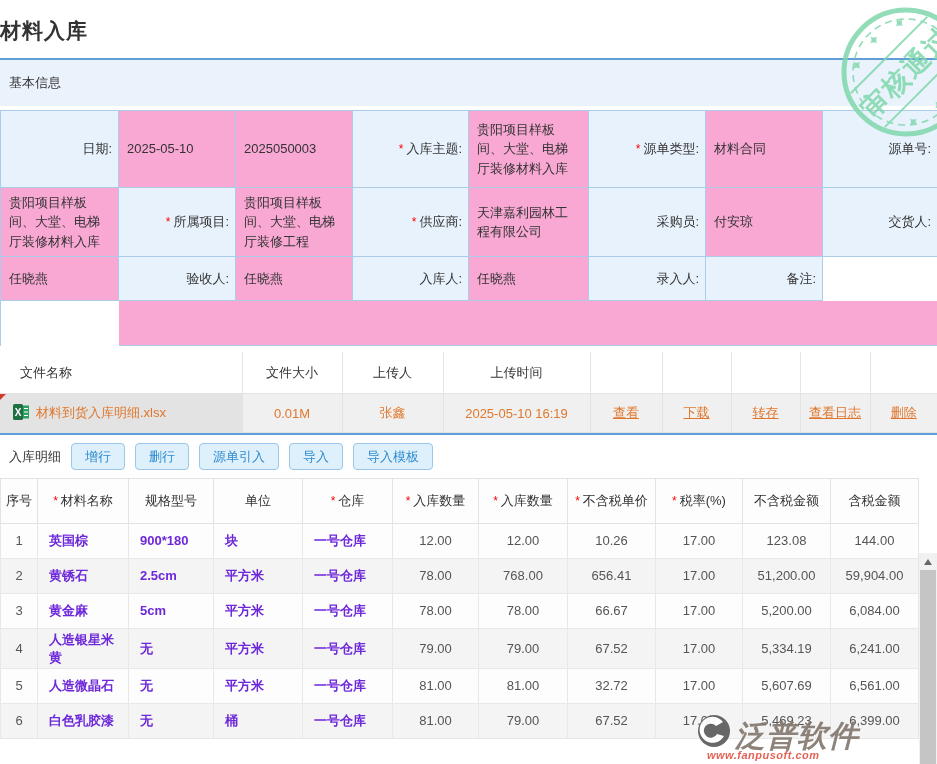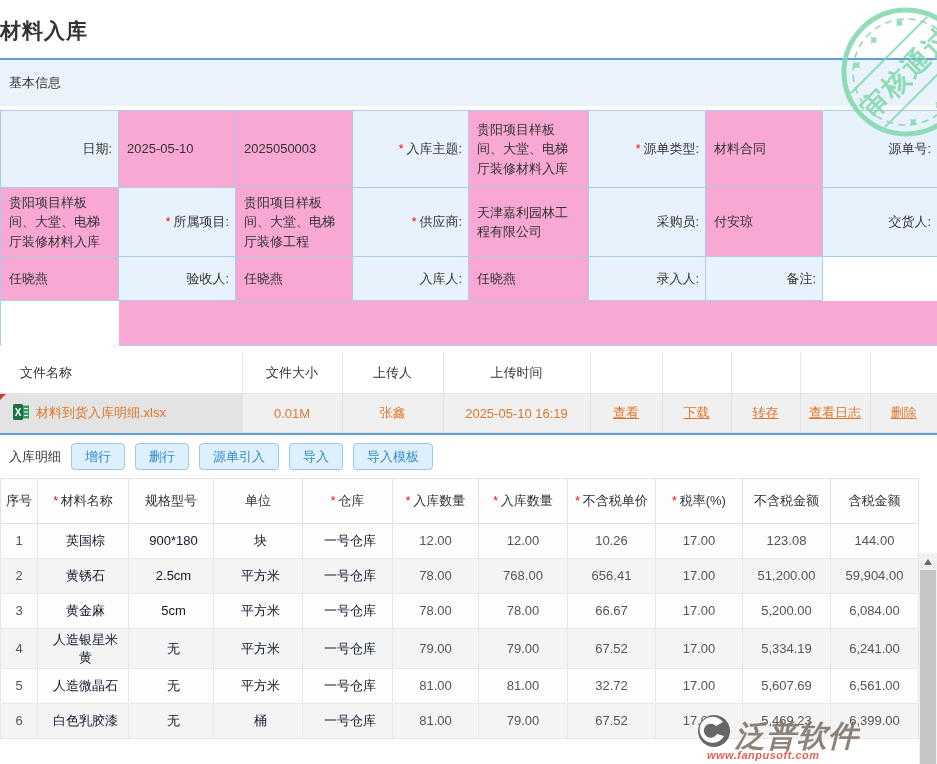--- a/index.html
+++ b/index.html
@@ -50,21 +50,21 @@
   
   .det-bar{height:43px;display:flex;align-items:center;gap:10px;padding-left:9px;
     font-size:13px;box-sizing:border-box;}
   .det-table{width:918px;}
   .det-table th{height:45px;border:1px solid #e2e2e2;background:#fdfdfd;font-weight:normal;
     font-size:13px;color:#333;text-align:center;padding:2px 4px;box-sizing:border-box;line-height:1.35;}
   .det-table td{height:35px;border:1px solid #e8e8e8;font-size:13px;color:#555;
     padding:2px 6px;box-sizing:border-box;line-height:1.35;}
   .det-table tr:nth-child(even) td{background:#f4f4f4;}
   .det-table tr:nth-child(odd) td{background:#fdfdfd;}
-  .det-table td.al{ text-align:center;color:#0f172a;padding-left:11px;}
+  .det-table td.al{ text-align:left;color:#6d28d9;padding-left:11px;font-weight:bold;}
   .det-table td.ac{ text-align:center;}
   
   .vscroll{position:absolute;right:0;top:553px;width:18px;height:211px;background:#f1f1f1;}
   .vscroll .up{height:17px;background:#f1f1f1;display:flex;align-items:center;justify-content:center;}
   .vscroll .up .tri{width:0;height:0;border-left:4px solid transparent;border-right:4px solid transparent;
     border-bottom:6px solid #666;}
   .vscroll .thumb{position:absolute;top:17px;left:1px;right:1px;bottom:0;background:#c5c5c5;}
   
   .stamp{position:absolute;top:-4px;left:830px;width:152px;height:152px;opacity:.85;pointer-events:none;}
   

